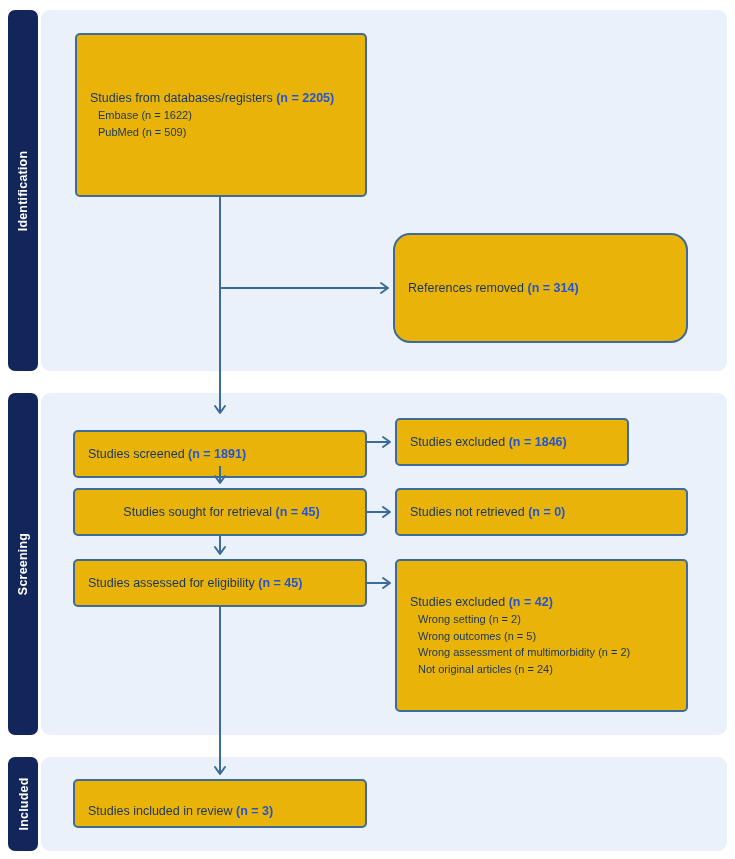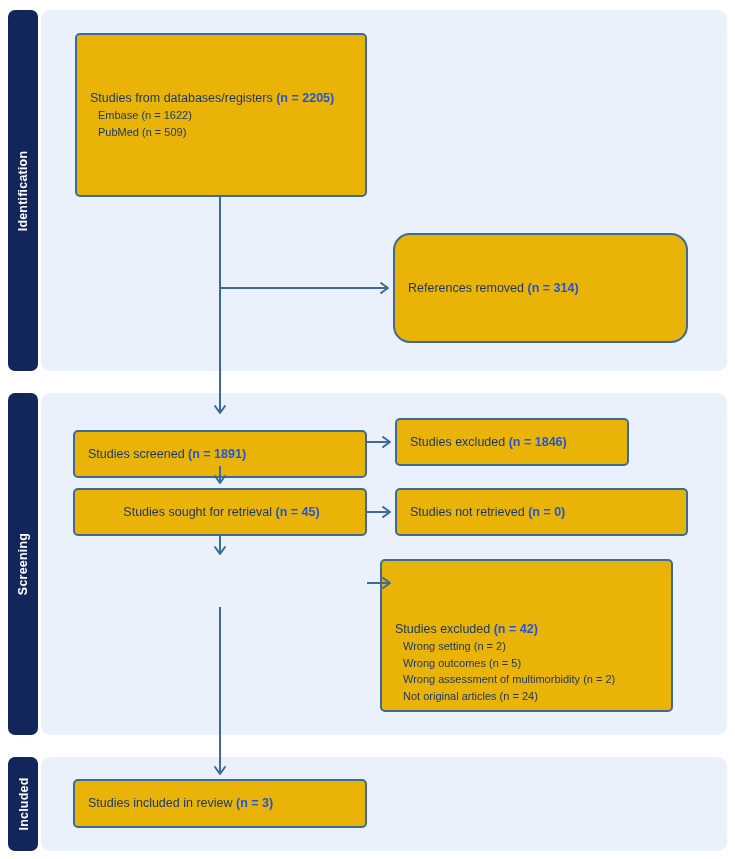--- a/index.html
+++ b/index.html
@@ -95,30 +95,33 @@
   </div>
 
   <div class="fbox" style="left:73px;top:488px;width:294px;height:48px;text-align:center;">
     <div><span>Studies sought for retrieval </span><span class="count">(n = 45)</span></div>
   </div>
 
   <div class="fbox" style="left:395px;top:488px;width:293px;height:48px;">
     <div><span>Studies not retrieved </span><span class="count">(n = 0)</span></div>
   </div>
 
+  <div class="fbox" style="left:73px;top:559px;width:294px;height:48px;">
+    <div><span>Studies assessed for eligibility </span><span class="count">(n = 45)</span></div>
+  </div>
 
-  <div class="fbox" style="left:380px;top:559px;width:293px;height:153px;justify-content:flex-end;">
+  <div class="fbox" style="left:395px;top:559px;width:293px;height:153px;">
     <div><span>Studies excluded </span><span class="count">(n = 42)</span></div>
     <div class="sub">Wrong setting (n = 2)</div>
     <div class="sub">Wrong outcomes (n = 5)</div>
     <div class="sub">Wrong assessment of multimorbidity (n = 2)</div>
     <div class="sub">Not original articles (n = 24)</div>
   </div>
 
-  <div class="fbox" style="left:73px;top:779px;width:294px;height:49px;">
+  <div class="fbox" style="left:73px;top:779px;width:294px;height:49px;justify-content:flex-end;">
     <div><span>Studies included in review </span><span class="count">(n = 3)</span></div>
   </div>
 
   <svg id="connectors" width="735" height="859" viewBox="0 0 735 859">
     <defs>
       <marker id="ah" markerWidth="16" markerHeight="16" refX="9" refY="7" orient="auto" markerUnits="userSpaceOnUse">
         <path d="M2,2 L9,7 L2,12" fill="none" stroke="#3d6b99" stroke-width="2" stroke-linecap="round" stroke-linejoin="round"></path>
       </marker>
     </defs>
     <g stroke="#3d6b99" stroke-width="2" fill="none">

